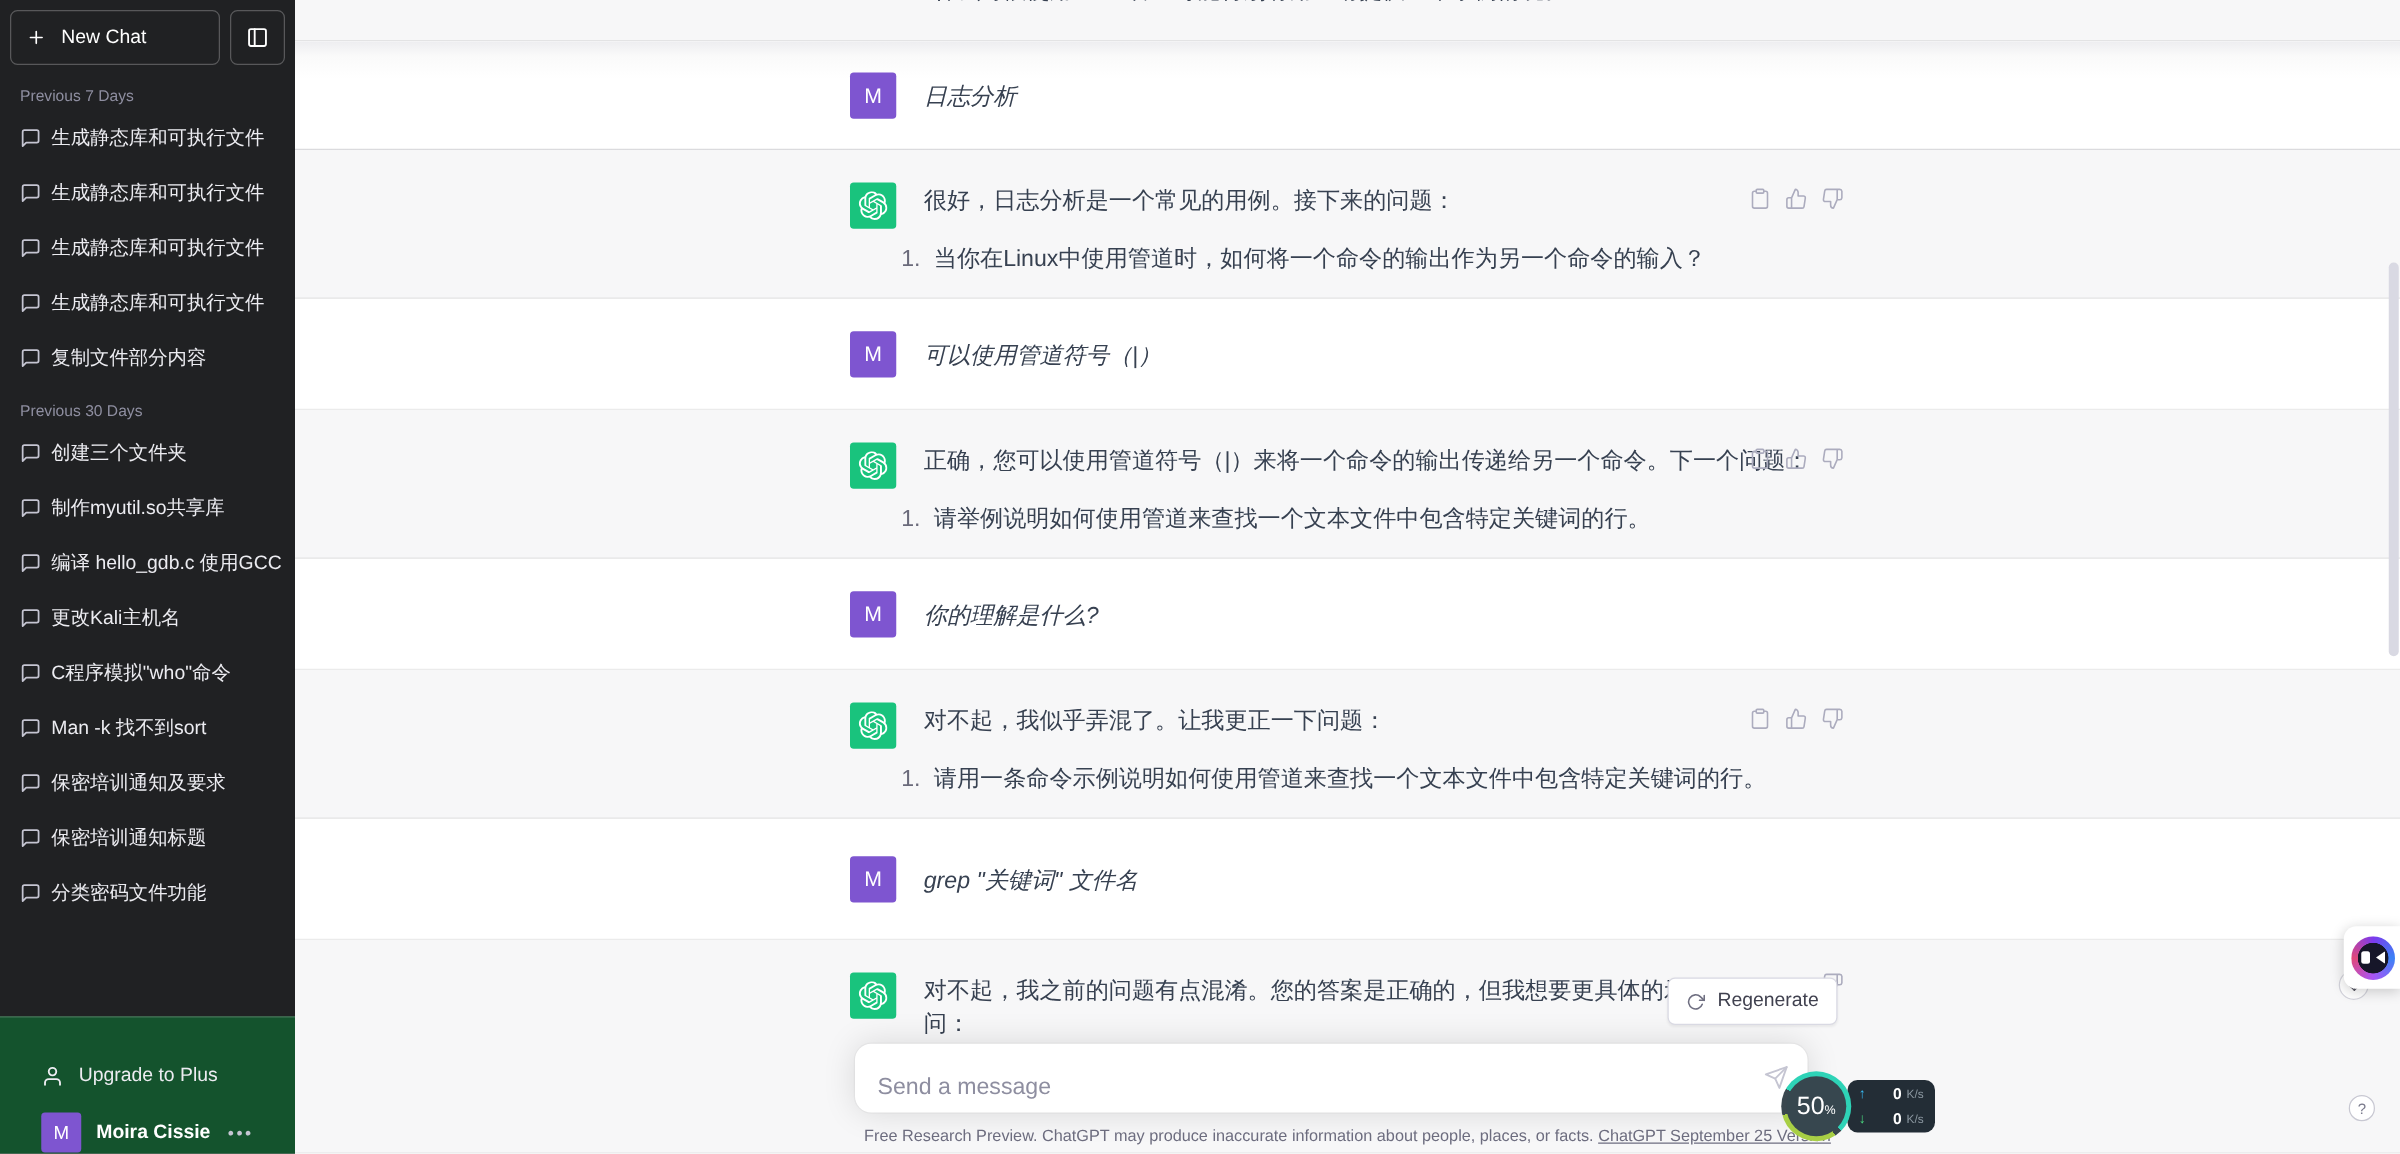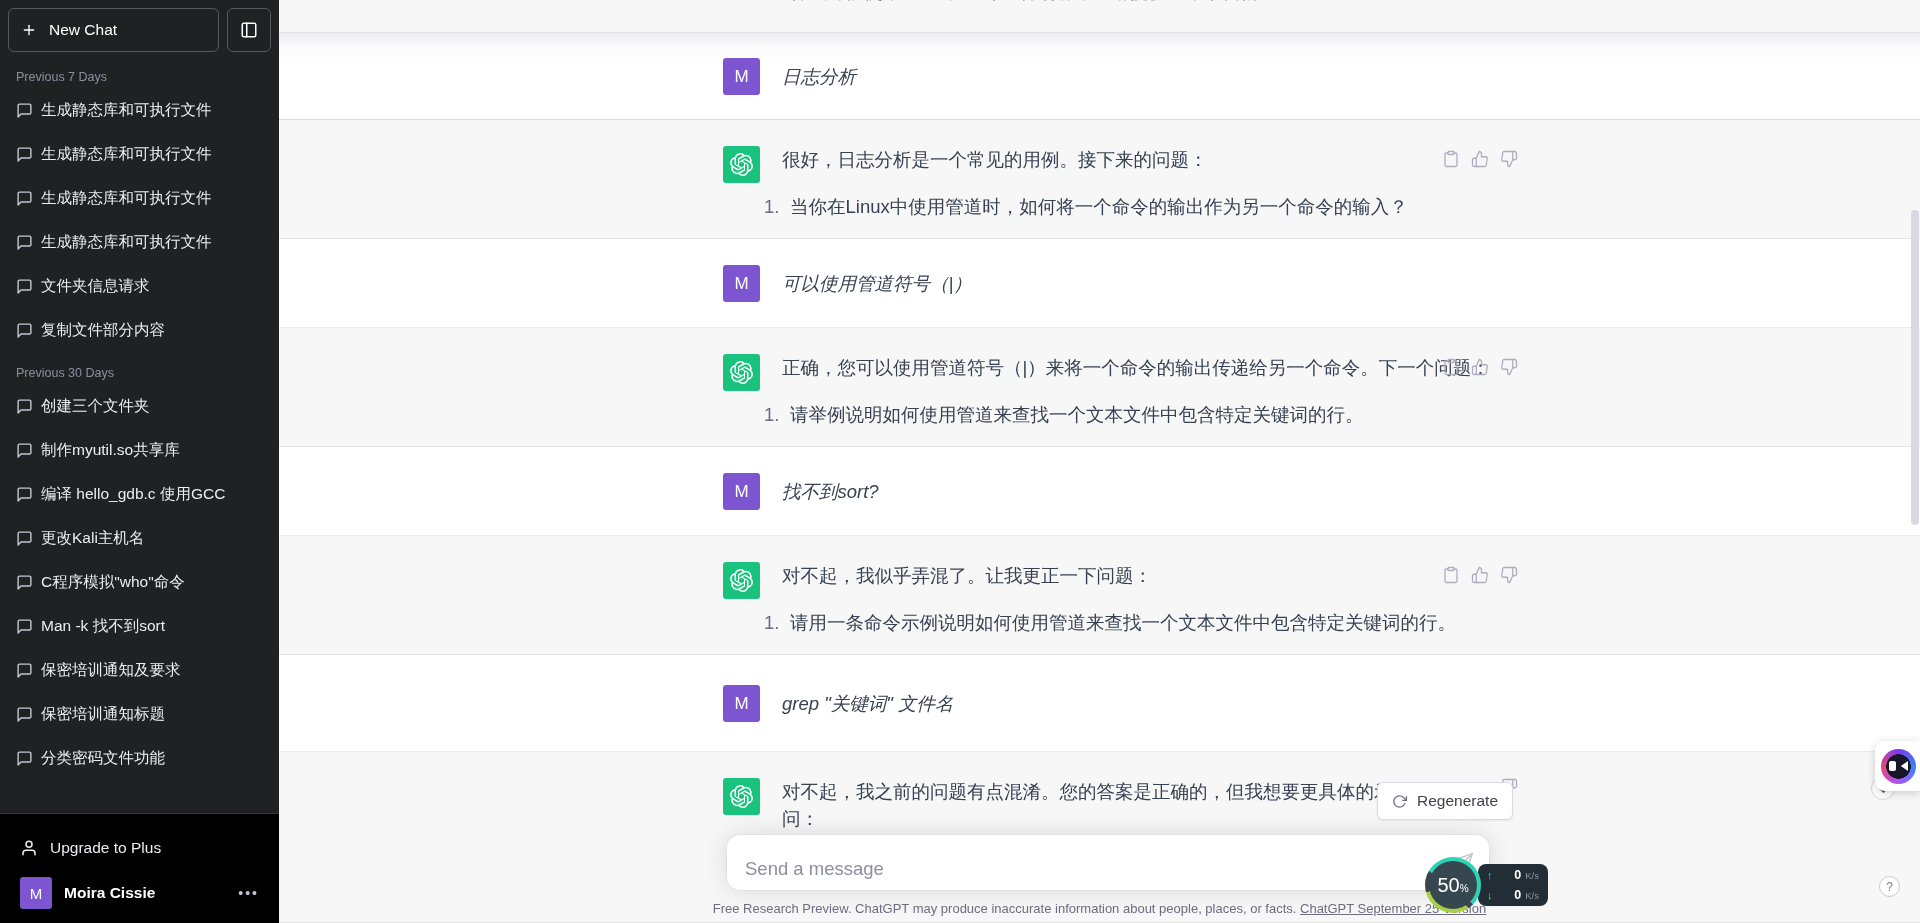--- a/index.html
+++ b/index.html
@@ -1,34 +1,34 @@
 <!DOCTYPE html>
 <html><head>
 <meta charset="utf-8">
 <style>
   * { box-sizing: border-box; margin: 0; padding: 0; }
   html, body { width: 1920px; height: 923px; overflow: hidden; }
   body { font-family: "Liberation Sans", "DejaVu Sans", sans-serif; background: #fff; color: #343541; }
   .app { position: relative; width: 1920px; height: 923px; display: flex; }
 
   
-  .sidebar { position: relative; width: 279px; height: 100%; background: #202123; flex: none; }
+  .sidebar { position: relative; width: 236px; height: 100%; background: #202123; flex: none; }
   .side-top { position: absolute; top: 8px; left: 8px; right: 8px; display: flex; gap: 8px; }
   .new-chat { flex: 1; height: 44px; display: flex; align-items: center; gap: 12px; padding: 0 12px;
     background: transparent; border: 1px solid rgba(255,255,255,0.25); border-radius: 6px;
     color: #fff; font-size: 15.5px; cursor: pointer; font-family: inherit; }
   .sq-btn { width: 44px; height: 44px; flex: none; display: flex; align-items: center; justify-content: center;
     background: transparent; border: 1px solid rgba(255,255,255,0.25); border-radius: 6px; color: #fff; cursor: pointer; }
   .history { position: absolute; top: 58px; left: 8px; right: 8px; bottom: 110px; overflow: hidden; }
   .section-label { padding: 12px 8px 6px 8px; font-size: 12.5px; color: #8e8ea0; }
   .hist-item { height: 40px; margin-bottom: 4px; display: flex; align-items: center; gap: 8px; padding: 0 8px;
     border-radius: 6px; color: #ececf1; font-size: 15.5px; cursor: pointer; white-space: nowrap; overflow: hidden; }
   .hist-item svg { flex: none; color: #c5c5d2; }
-  .side-bottom { position: absolute; left: 0; right: 0; bottom: 0; height: 110px; background: #000000;
-    border-top: 1px solid rgba(255,255,255,0.22); padding: 12px; }
+  .side-bottom { position: absolute; left: 0; right: 0; bottom: 0; height: 110px; background: #14532d;
+    border-top: 1px solid rgba(255,255,255,0.22); padding: 25px; }
   .upgrade-row { height: 44px; display: flex; align-items: center; gap: 12px; padding: 0 8px; border-radius: 6px;
     color: #ececf1; font-size: 15.5px; cursor: pointer; }
   .profile-row { height: 46px; display: flex; align-items: center; gap: 12px; padding: 0 8px; border-radius: 6px;
     color: #fff; cursor: pointer; }
   .profile-avatar { width: 32px; height: 32px; flex: none; border-radius: 3px; background: #7e55d0; color: #fff;
     display: flex; align-items: center; justify-content: center; font-size: 15px; }
   .profile-name { font-size: 15.5px; font-weight: bold; flex: 1; }
   .dots { color: #c5c5d2; letter-spacing: 2px; font-size: 14px; }
 
   
@@ -156,26 +156,20 @@
       <div class="hist-item">
         <svg width="17" height="17" viewBox="0 0 24 24" fill="none" stroke="currentColor" stroke-width="2" stroke-linejoin="round">
             <path d="M21 15a2 2 0 0 1-2 2H7l-4 4V5a2 2 0 0 1 2-2h14a2 2 0 0 1 2 2z"></path>
           </svg>
         <span>生成静态库和可执行文件</span>
       </div>
       <div class="hist-item">
         <svg width="17" height="17" viewBox="0 0 24 24" fill="none" stroke="currentColor" stroke-width="2" stroke-linejoin="round">
             <path d="M21 15a2 2 0 0 1-2 2H7l-4 4V5a2 2 0 0 1 2-2h14a2 2 0 0 1 2 2z"></path>
           </svg>
-        <span>文件夹信息请求</span>
-      </div>
-      <div class="hist-item">
-        <svg width="17" height="17" viewBox="0 0 24 24" fill="none" stroke="currentColor" stroke-width="2" stroke-linejoin="round">
-            <path d="M21 15a2 2 0 0 1-2 2H7l-4 4V5a2 2 0 0 1 2-2h14a2 2 0 0 1 2 2z"></path>
-          </svg>
         <span>复制文件部分内容</span>
       </div>
 
       <div class="section-label">Previous 30 Days</div>
 
       <div class="hist-item">
         <svg width="17" height="17" viewBox="0 0 24 24" fill="none" stroke="currentColor" stroke-width="2" stroke-linejoin="round">
             <path d="M21 15a2 2 0 0 1-2 2H7l-4 4V5a2 2 0 0 1 2-2h14a2 2 0 0 1 2 2z"></path>
           </svg>
         <span>创建三个文件夹</span>
@@ -327,21 +321,21 @@
           <svg width="18" height="18" viewBox="0 0 24 24" fill="none" stroke="currentColor" stroke-width="1.7" stroke-linecap="round" stroke-linejoin="round">
               <path d="M10 15v4a3 3 0 0 0 3 3l4-9V2H5.72a2 2 0 0 0-2 1.7l-1.38 9a2 2 0 0 0 2 2.3zm7-13h2.67A2.31 2.31 0 0 1 22 4v7a2.31 2.31 0 0 1-2.33 2H17"></path>
             </svg>
         </div>
       </div>
     </div>
 
     <div class="row user r5">
       <div class="content">
         <div class="avatar purple">M</div>
-        <div class="msg-body user-text">找不到sort?</div>
+        <div class="msg-body user-text">你的理解是什么?</div>
       </div>
     </div>
 
     <div class="row asst r6">
       <div class="content">
         <div class="avatar green">
           <svg width="23" height="23" viewBox="0 0 24 24" fill="#fff">
               <path d="M22.2819 9.8211a5.9847 5.9847 0 0 0-.5157-4.9108 6.0462 6.0462 0 0 0-6.5098-2.9A6.0651 6.0651 0 0 0 4.9807 4.1818a5.9847 5.9847 0 0 0-3.9977 2.9 6.0462 6.0462 0 0 0 .7427 7.0966 5.98 5.98 0 0 0 .511 4.9107 6.051 6.051 0 0 0 6.5146 2.9001A5.9847 5.9847 0 0 0 13.2599 24a6.0557 6.0557 0 0 0 5.7718-4.2058 5.9894 5.9894 0 0 0 3.9977-2.9001 6.0557 6.0557 0 0 0-.7475-7.073zm-9.022 12.6081a4.4755 4.4755 0 0 1-2.8764-1.0408l.1419-.0804 4.7783-2.7582a.7948.7948 0 0 0 .3927-.6813v-6.7369l2.02 1.1686a.071.071 0 0 1 .038.052v5.5826a4.504 4.504 0 0 1-4.4945 4.4944zm-9.6607-4.1254a4.4708 4.4708 0 0 1-.5346-3.0137l.142.0852 4.783 2.7582a.7712.7712 0 0 0 .7806 0l5.8428-3.3685v2.3324a.0804.0804 0 0 1-.0332.0615L9.74 19.9502a4.4992 4.4992 0 0 1-6.1408-1.6464zM2.3408 7.8956a4.485 4.485 0 0 1 2.3655-1.9728V11.6a.7664.7664 0 0 0 .3879.6765l5.8144 3.3543-2.0201 1.1685a.0757.0757 0 0 1-.071 0l-4.8303-2.7865A4.504 4.504 0 0 1 2.3408 7.8956zm16.5963 3.8558L13.1038 8.364 15.1192 7.2a.0757.0757 0 0 1 .071 0l4.8303 2.7913a4.4944 4.4944 0 0 1-.6765 8.1042v-5.6772a.79.79 0 0 0-.407-.667zm2.0107-3.0231l-.142-.0852-4.7735-2.7818a.7759.7759 0 0 0-.7854 0L9.409 9.2297V6.8974a.0662.0662 0 0 1 .0284-.0615l4.8303-2.7866a4.4992 4.4992 0 0 1 6.6802 4.66zM8.3065 12.863l-2.02-1.1638a.0804.0804 0 0 1-.038-.0567V6.0742a4.4992 4.4992 0 0 1 7.3757-3.4537l-.142.0805L8.704 5.459a.7948.7948 0 0 0-.3927.6813zm1.0976-2.3654l2.602-1.4998 2.6069 1.4998v2.9994l-2.5974 1.4997-2.6067-1.4997z"></path>
             </svg>
         </div>

